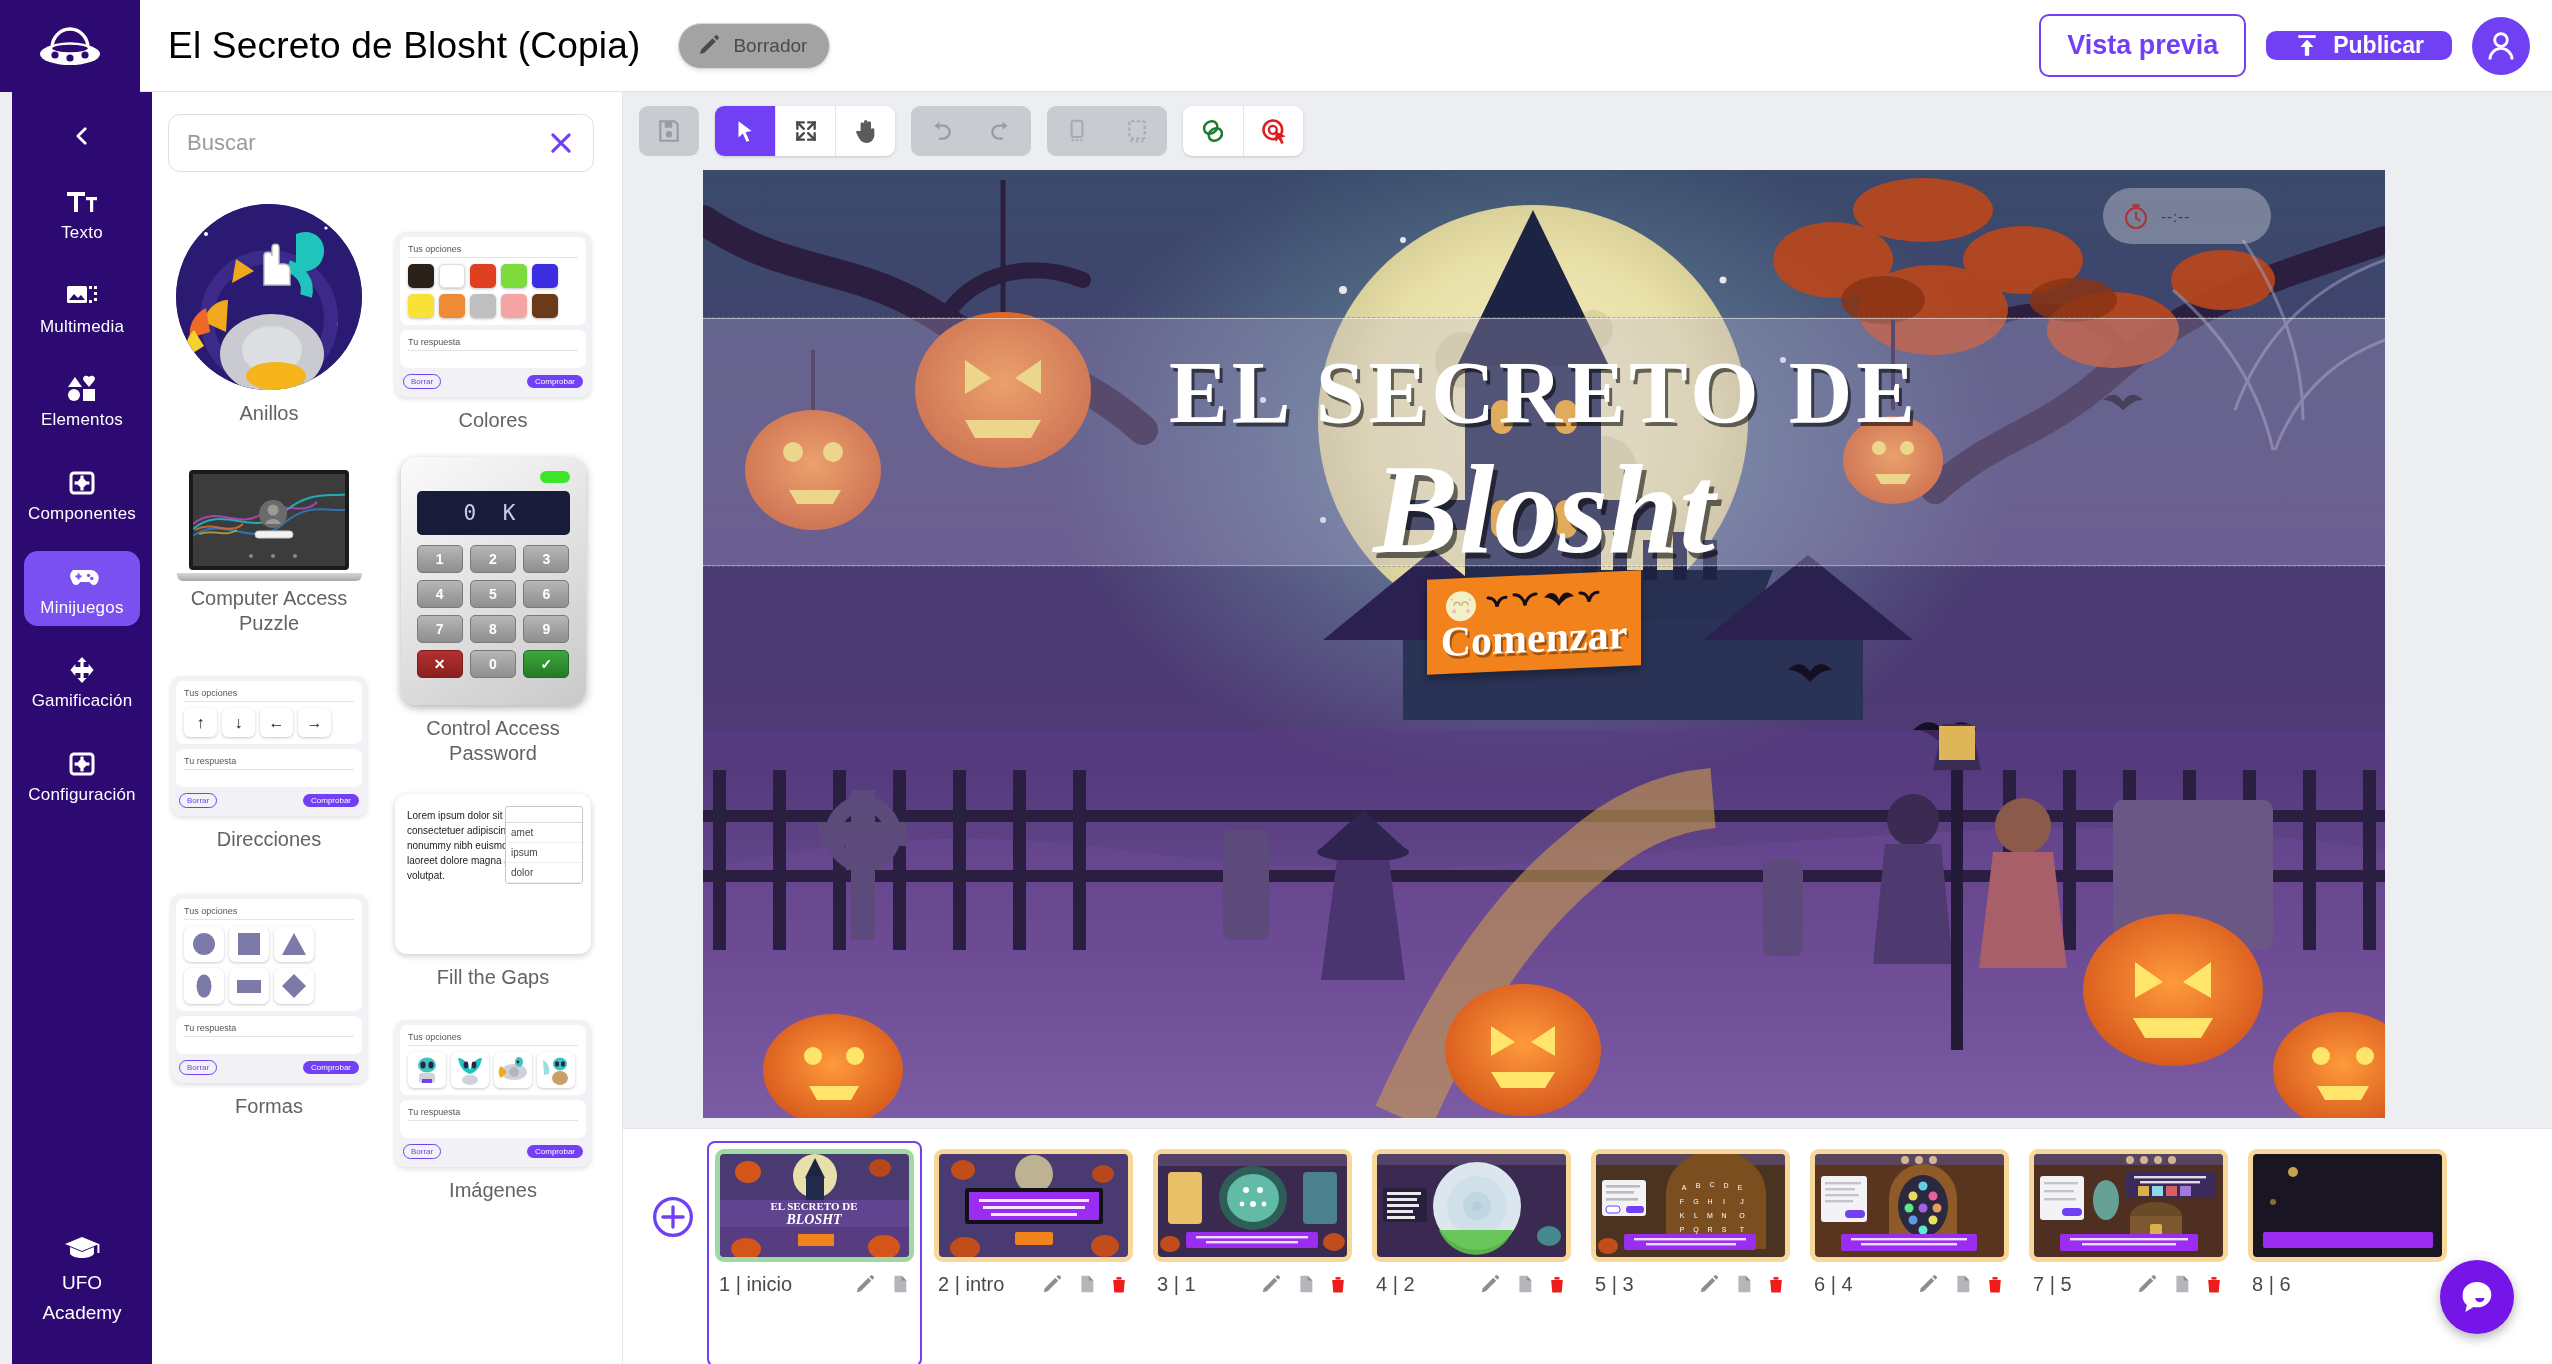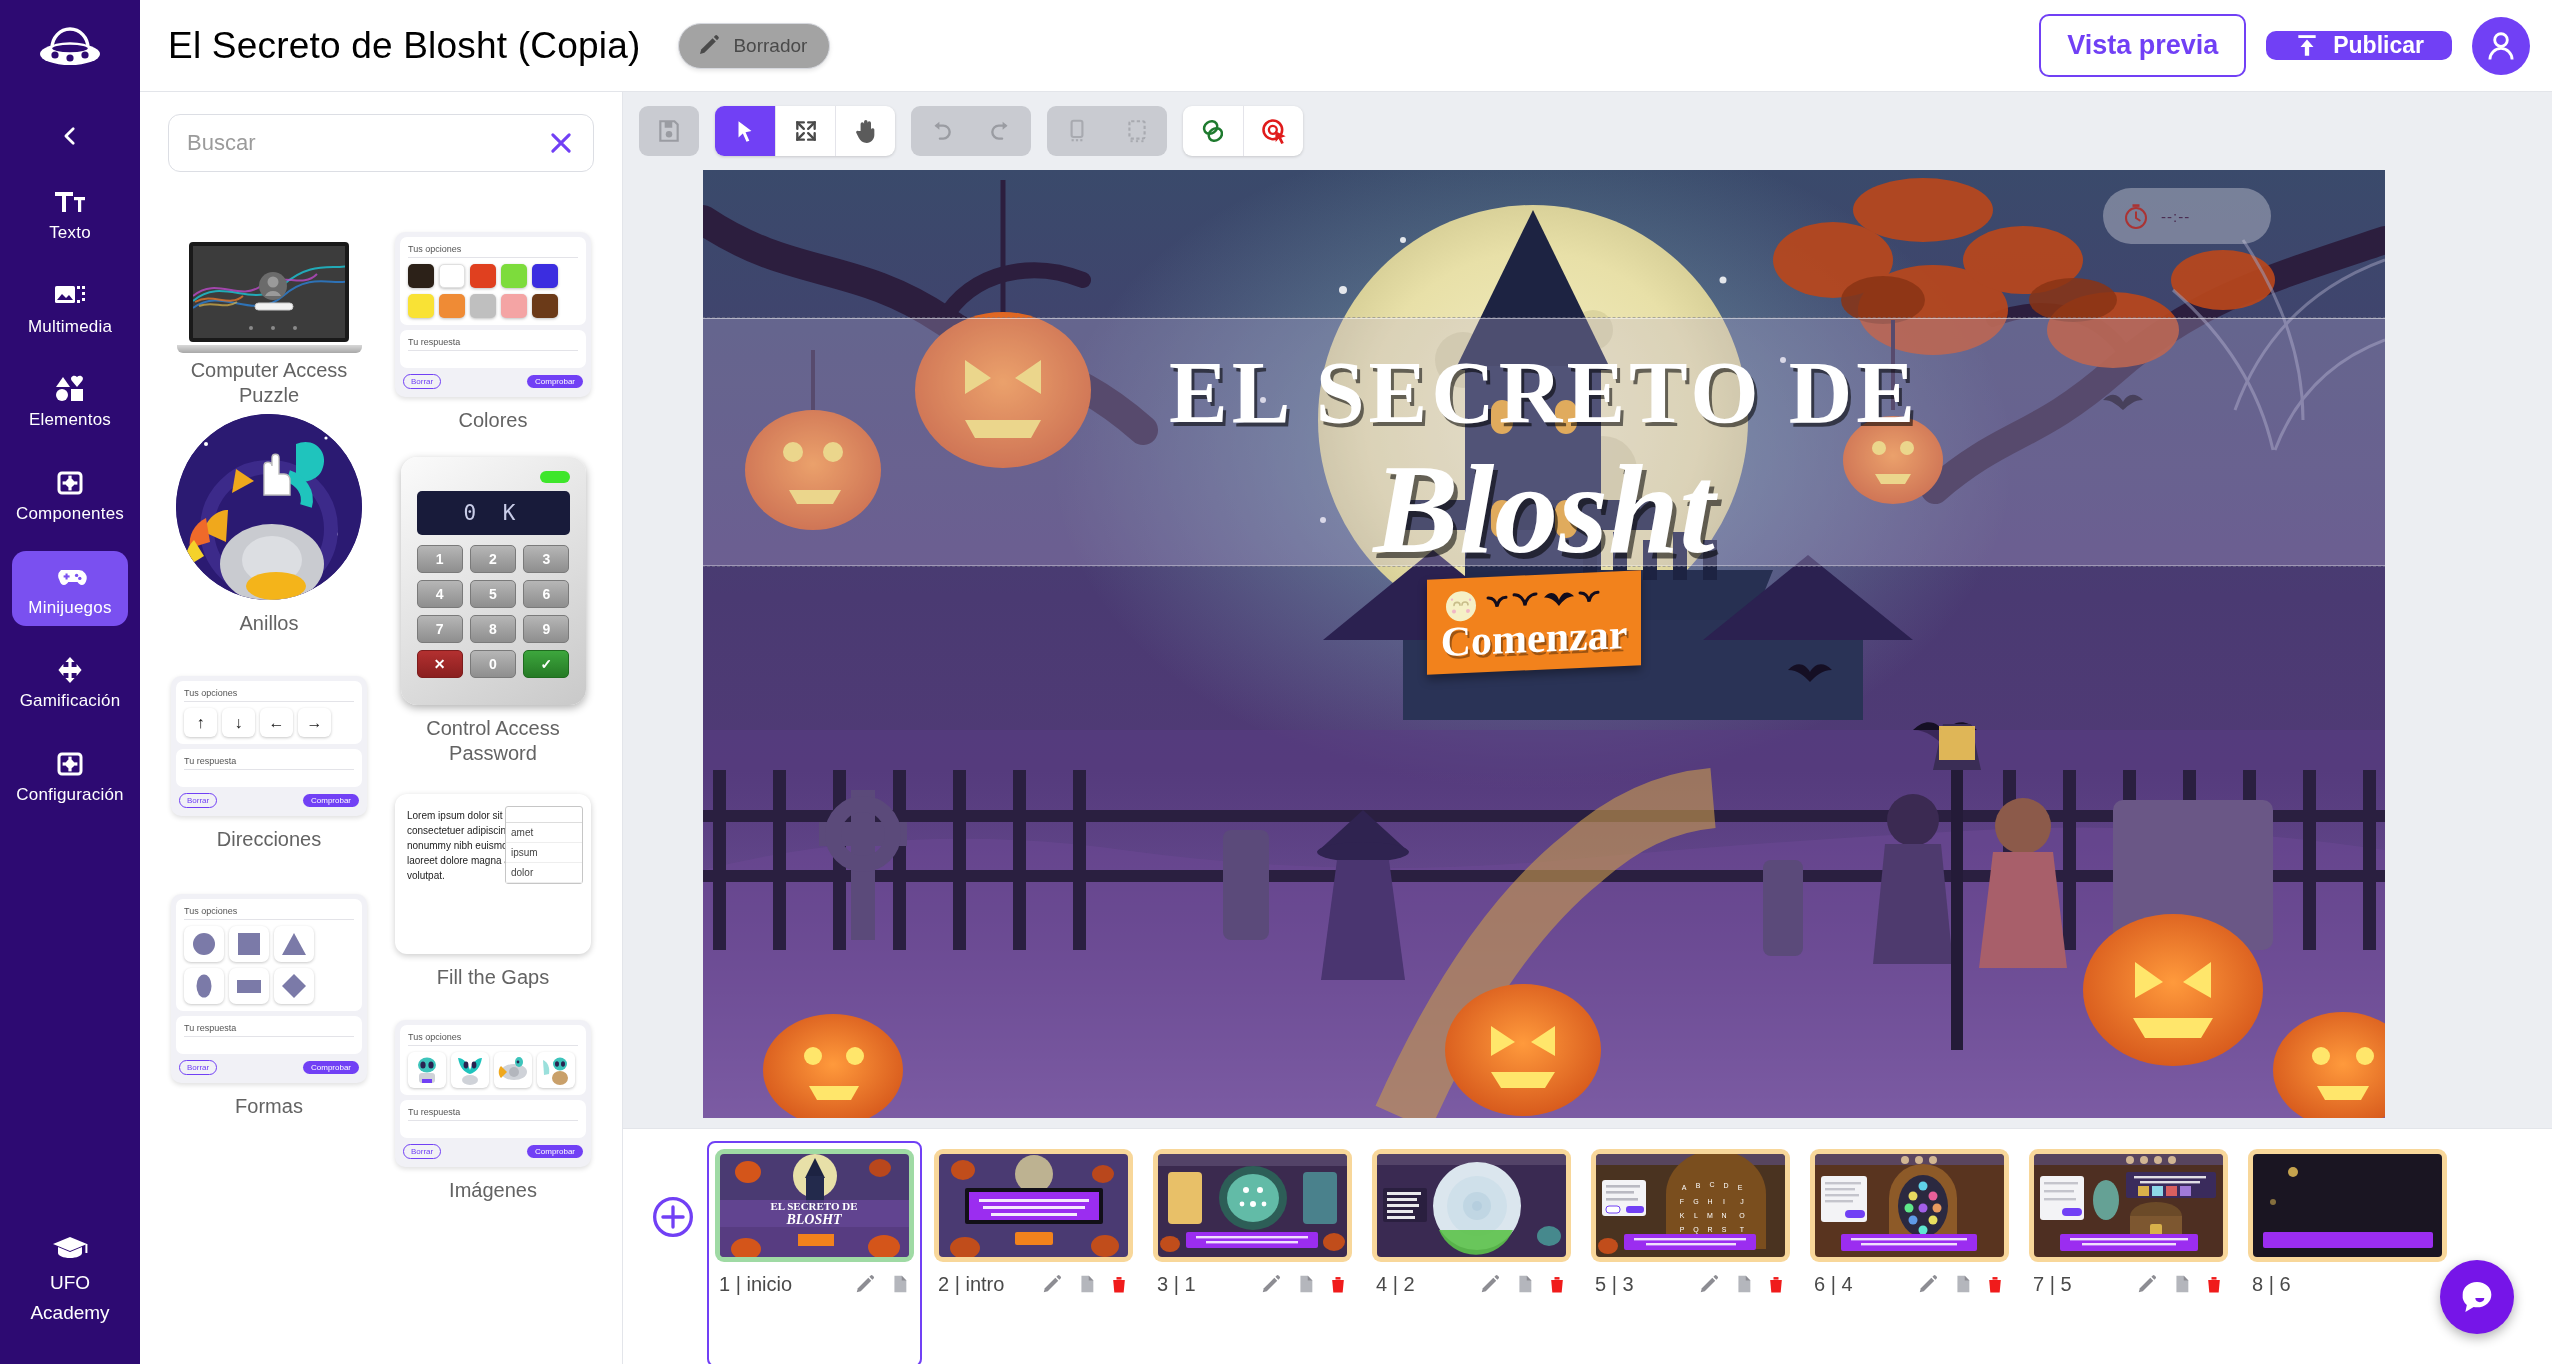--- a/index.html
+++ b/index.html
@@ -44,21 +44,21 @@
     padding: 1px 28px; font-size: 23px; font-weight: 700;
     display: flex; align-items: center; gap: 13px;
   }
   .avatar {
     width: 58px; height: 58px; border-radius: 50%; background: #7140f5;
     display: flex; align-items: center; justify-content: center;
   }
 
   
   .rail {
-    position: absolute; top: 92px; left: 0; width: 140px; height: 1272px;
+    position: absolute; top: 92px; left: 12px; width: 140px; height: 1272px;
     background: #2d0a72; z-index: 35;
     display: flex; flex-direction: column; align-items: center;
   }
   .rail-collapse {
     margin-top: 22px; width: 60px; height: 44px;
     display: flex; align-items: center; justify-content: center; cursor: pointer;
   }
   .rail-item {
     width: 116px; padding: 11px 0 9px; margin-top: 18px; border-radius: 14px;
     display: flex; flex-direction: column; align-items: center; gap: 7px;
@@ -440,20 +440,46 @@
   <div class="search-wrap">
     <input type="text" placeholder="Buscar" style="">
     <svg width="28" height="28" viewBox="0 0 24 24">
       <path d="M5 5l14 14M19 5L5 19" stroke="#7140f5" stroke-width="2.6" stroke-linecap="round"></path>
     </svg>
   </div>
 
   <div class="grid">
 
     <div class="col">
+
+      <div class="card" style="margin-top:6px;">
+        <div class="anillos">
+          <svg width="186" height="186" viewBox="0 0 186 186">
+            <circle cx="93" cy="93" r="93" fill="#2b1a72"></circle>
+            <circle cx="30" cy="30" r="2" fill="#fff"></circle>
+              <circle cx="150" cy="24" r="1.6" fill="#fff"></circle>
+            <circle cx="58" cy="140" r="1.6" fill="#fff"></circle>
+              <circle cx="160" cy="120" r="2" fill="#fff"></circle>
+            <circle cx="93" cy="115" r="62" fill="none" stroke="#3c2a8a" stroke-width="14"></circle>
+            <path d="M120 30c18-8 34 8 26 26-6 14-26 12-26 12" fill="#1fc4bd"></path>
+            <path d="M112 62c12 4 22 16 18 30" fill="none" stroke="#1fc4bd" stroke-width="12"></path>
+            <ellipse cx="96" cy="150" rx="52" ry="40" fill="#c9cbd0"></ellipse>
+            <ellipse cx="96" cy="146" rx="30" ry="24" fill="#dcdee2"></ellipse>
+            <path d="M52 96c-10 0-22 8-24 22l22 10z" fill="#f0a81c"></path>
+            <path d="M30 104c-12 6-18 18-16 30l20-6z" fill="#ef6a2a"></path>
+            <path d="M18 126c-8 8-10 18-6 26l16-10z" fill="#f4d22a"></path>
+            <ellipse cx="100" cy="172" rx="30" ry="14" fill="#f4b41a"></ellipse>
+            <path d="M60 55l-4 24 22-12z" fill="#f0a81c"></path>
+            <g fill="#fff" stroke="#bdbdbd" stroke-width="1.4">
+              <path d="M96 44c0-5 7-5 7 0v16h5c4 0 6 3 6 7v14h-26V52c0-5 8-5 8 0z"></path>
+            </g>
+          </svg>
+        </div>
+        <div class="card-label">Anillos</div>
+      </div>
 
       <div class="card" style="margin-top:44px;">
         <div class="laptop">
           <div class="laptop-screen">
             <svg width="160" height="100" viewBox="0 0 160 100">
               <rect width="160" height="100" fill="#3c3c3c"></rect>
               <path d="M0 55c30-26 60 10 90-16s50-14 70-20" fill="none" stroke="#1fb6c4" stroke-width="2" opacity=".9"></path>
               <path d="M0 62c30-22 60 14 90-12s52-8 70-16" fill="none" stroke="#2b7fd4" stroke-width="2" opacity=".8"></path>
               <path d="M0 50c24-20 46 6 68-10s40 4 56-12" fill="none" stroke="#c44ad1" stroke-width="2" opacity=".75"></path>
               <path d="M2 56c18-10 34 6 48-6" fill="none" stroke="#e2762b" stroke-width="2" opacity=".8"></path>
@@ -463,46 +489,20 @@
               <path d="M72 50a9 9 0 0116 0z" fill="#9a9a9a"></path>
               <rect x="62" y="57" width="38" height="7" rx="3.5" fill="#f2f2f2" stroke="#c8c8c8"></rect>
               <circle cx="58" cy="82" r="2" fill="#8a8a8a"></circle>
                 <circle cx="80" cy="82" r="2" fill="#8a8a8a"></circle>
               <circle cx="102" cy="82" r="2" fill="#8a8a8a"></circle>
             </svg>
           </div>
           <div class="laptop-base"></div>
         </div>
         <div class="card-label">Computer Access Puzzle</div>
-      </div>
-
-      <div class="card" style="margin-top:6px;">
-        <div class="anillos">
-          <svg width="186" height="186" viewBox="0 0 186 186">
-            <circle cx="93" cy="93" r="93" fill="#2b1a72"></circle>
-            <circle cx="30" cy="30" r="2" fill="#fff"></circle>
-              <circle cx="150" cy="24" r="1.6" fill="#fff"></circle>
-            <circle cx="58" cy="140" r="1.6" fill="#fff"></circle>
-              <circle cx="160" cy="120" r="2" fill="#fff"></circle>
-            <circle cx="93" cy="115" r="62" fill="none" stroke="#3c2a8a" stroke-width="14"></circle>
-            <path d="M120 30c18-8 34 8 26 26-6 14-26 12-26 12" fill="#1fc4bd"></path>
-            <path d="M112 62c12 4 22 16 18 30" fill="none" stroke="#1fc4bd" stroke-width="12"></path>
-            <ellipse cx="96" cy="150" rx="52" ry="40" fill="#c9cbd0"></ellipse>
-            <ellipse cx="96" cy="146" rx="30" ry="24" fill="#dcdee2"></ellipse>
-            <path d="M52 96c-10 0-22 8-24 22l22 10z" fill="#f0a81c"></path>
-            <path d="M30 104c-12 6-18 18-16 30l20-6z" fill="#ef6a2a"></path>
-            <path d="M18 126c-8 8-10 18-6 26l16-10z" fill="#f4d22a"></path>
-            <ellipse cx="100" cy="172" rx="30" ry="14" fill="#f4b41a"></ellipse>
-            <path d="M60 55l-4 24 22-12z" fill="#f0a81c"></path>
-            <g fill="#fff" stroke="#bdbdbd" stroke-width="1.4">
-              <path d="M96 44c0-5 7-5 7 0v16h5c4 0 6 3 6 7v14h-26V52c0-5 8-5 8 0z"></path>
-            </g>
-          </svg>
-        </div>
-        <div class="card-label">Anillos</div>
       </div>
 
       <div class="card" style="margin-top:40px;">
         <div class="mock">
           <div class="mock-sec">
             <div class="mock-cap">Tus opciones</div>
             <div class="opt-row">
               <div class="opt-box">↑</div>
               <div class="opt-box">↓</div>
               <div class="opt-box">←</div>

